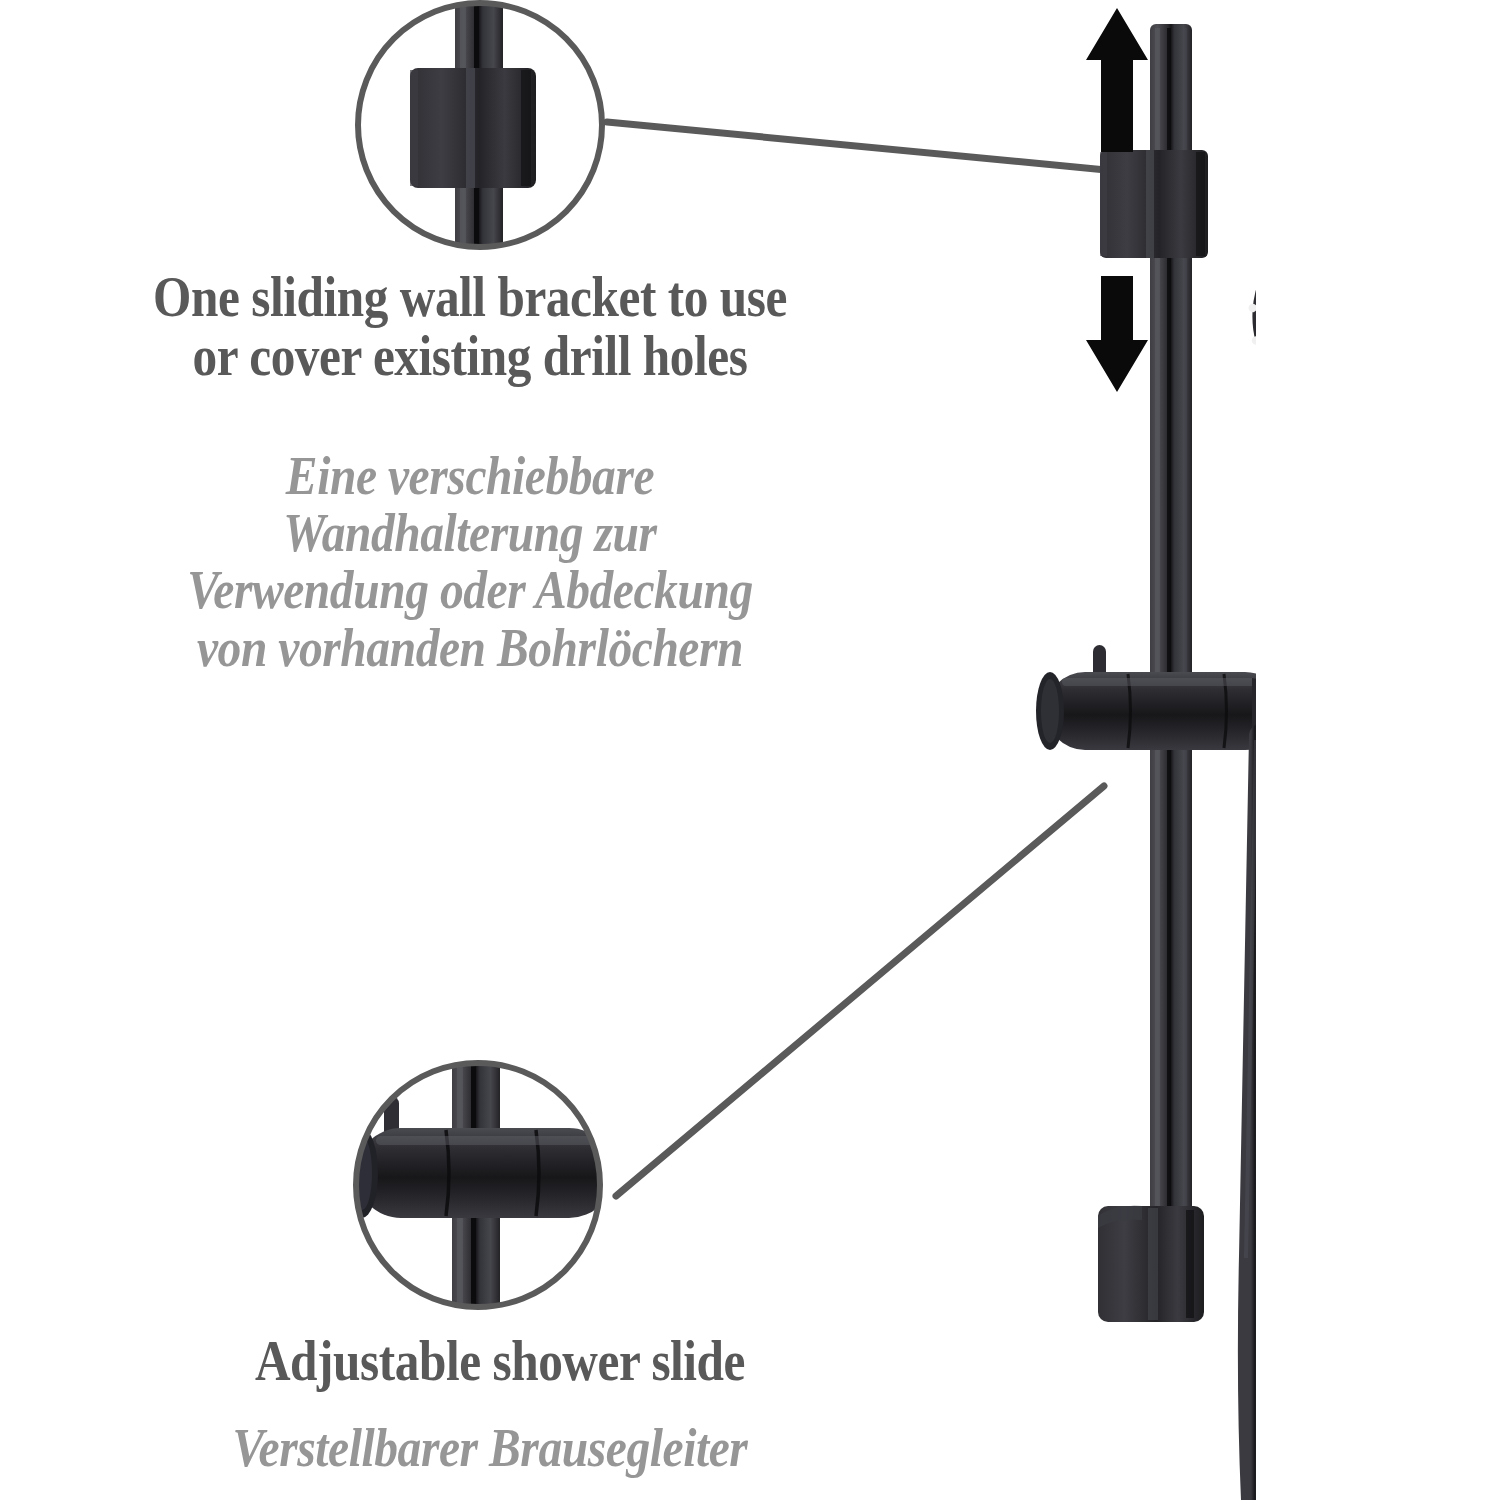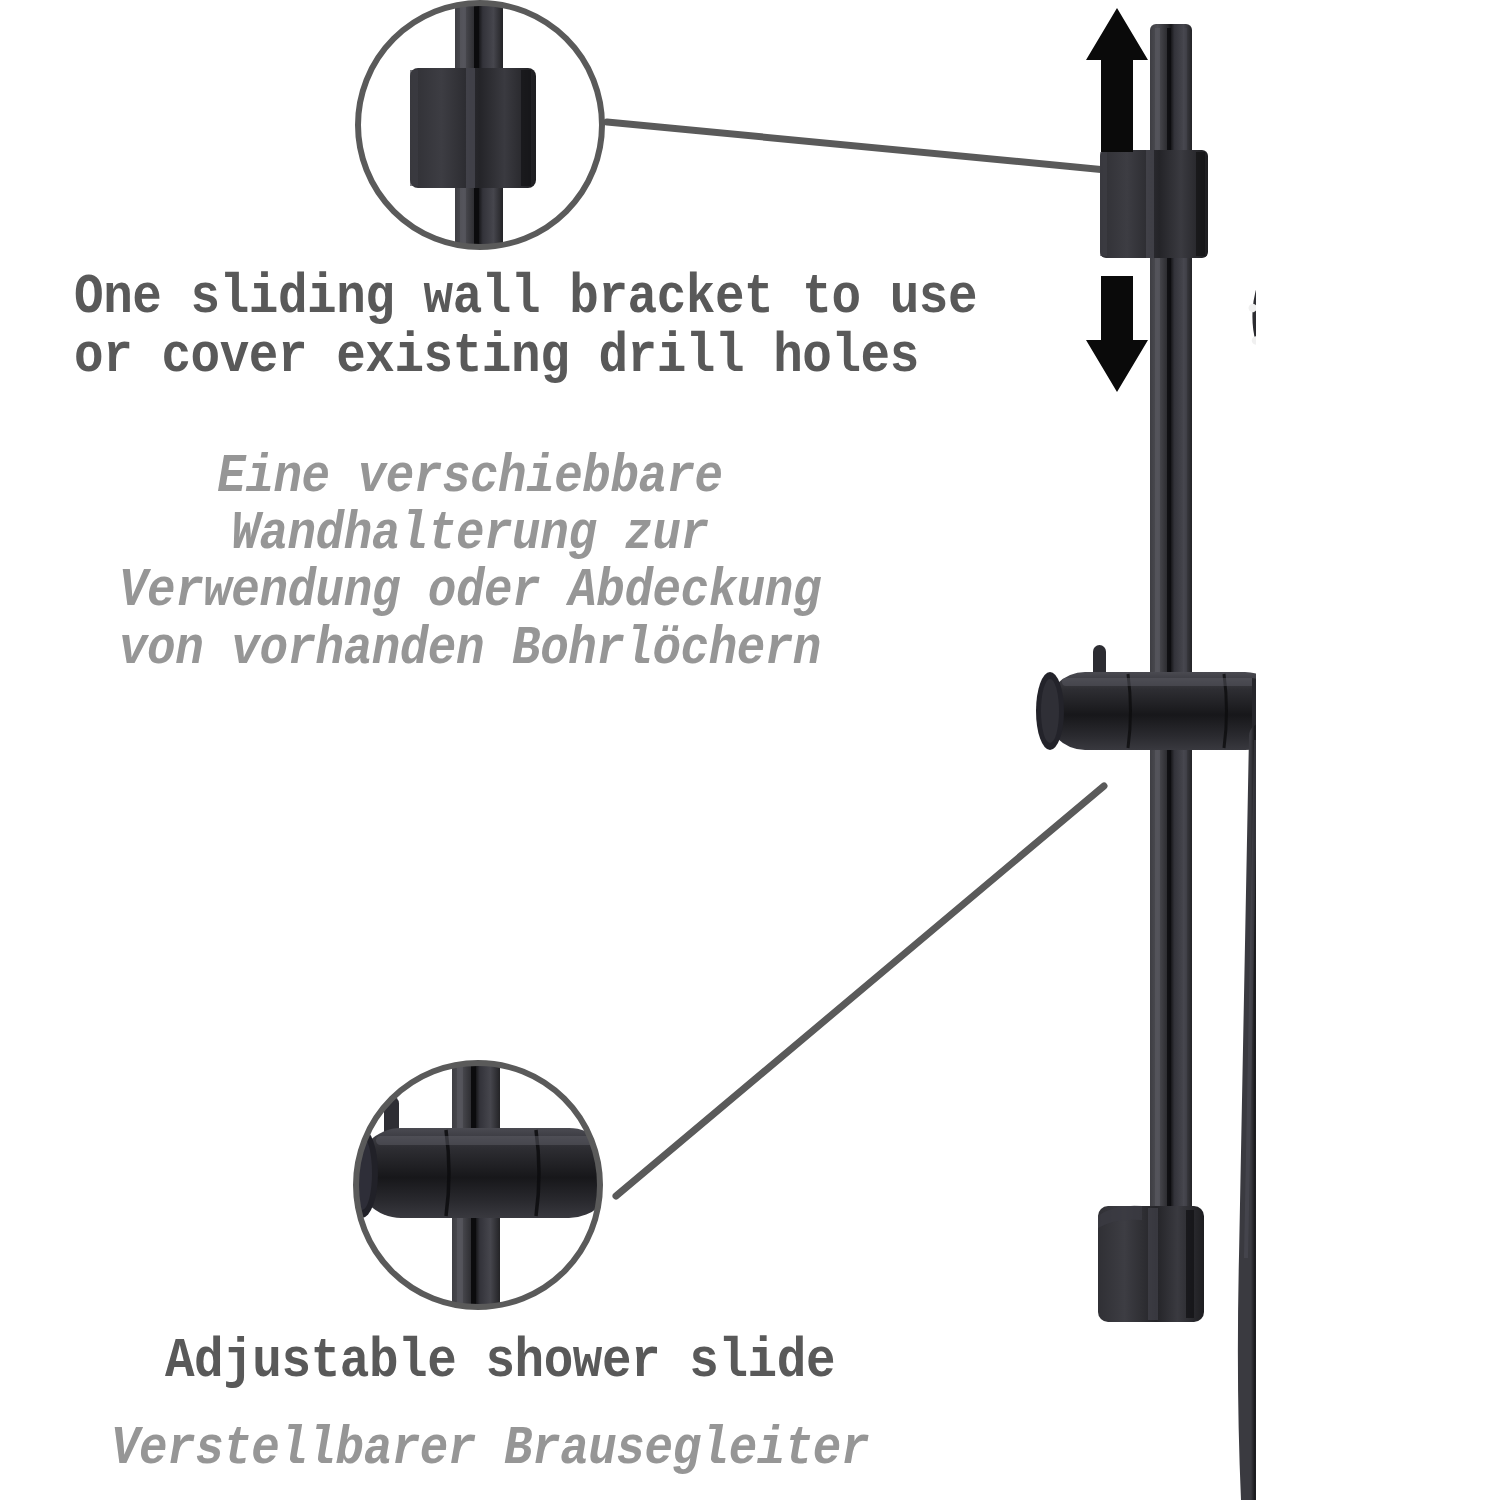--- a/index.html
+++ b/index.html
@@ -6,21 +6,21 @@
     margin: 0;
     padding: 0;
     background: #ffffff;
   }
   #page {
     position: relative;
     width: 1256px;
     height: 1500px;
     background: #ffffff;
     overflow: hidden;
-    font-family: Liberation Mono, monospace;
+    font-family: Liberation Serif, serif;
   }
 
   
   .text-block {
     position: absolute;
     text-align: center;
     line-height: 1.06;
   }
   .heading {
     color: #595959;

